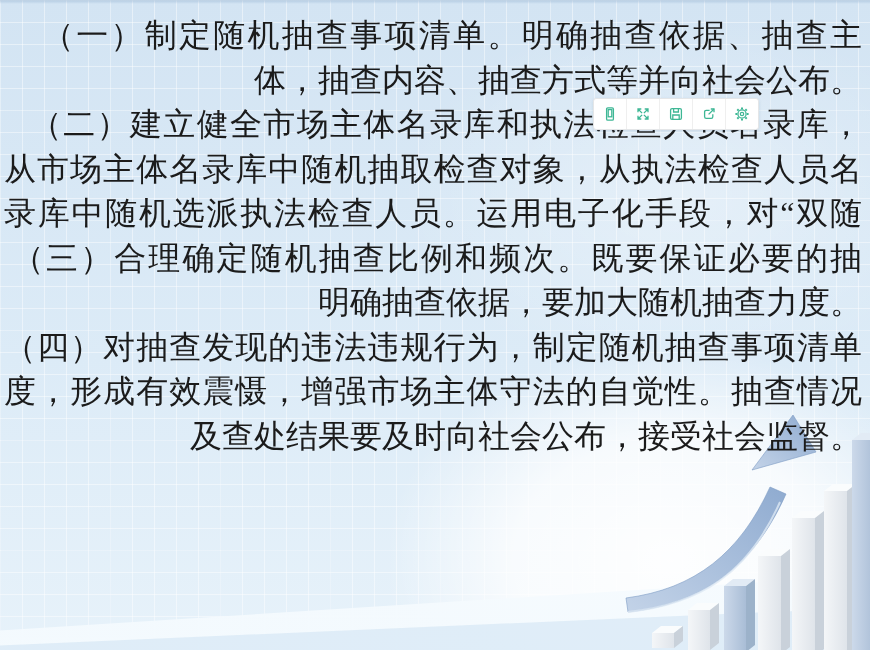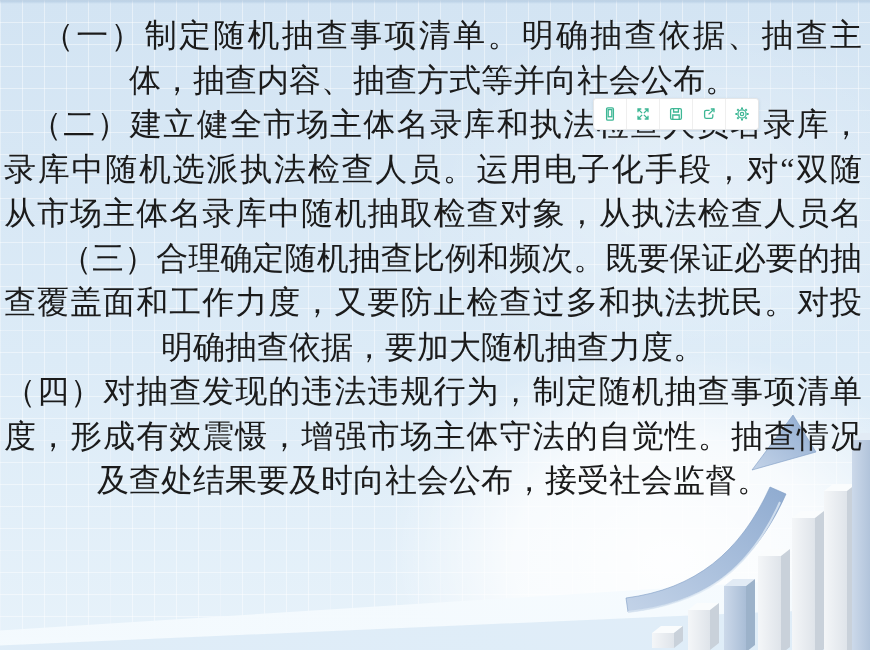--- a/index.html
+++ b/index.html
@@ -23,25 +23,25 @@
   .bottom-wedge{position:absolute;left:0;bottom:0;width:100%;height:100%;
     background:linear-gradient(180deg,rgba(255,255,255,.85),rgba(244,250,254,.95));
     clip-path:polygon(0 97%,100% 88.5%,100% 100%,0 100%);}
   .bottom-strip{position:absolute;left:0;bottom:0;width:100%;height:100%;
     background:rgba(205,226,243,.55);
     clip-path:polygon(0 99.3%,100% 93.5%,100% 100%,0 100%);}
 
   
   .textblock{position:absolute;left:4px;right:8px;top:13px;color:#1b1b1b;
     font-size:32px;line-height:44.5px;z-index:3;}
-  .line{text-align:center;}
+  .line{text-align:right;}
   .fill{text-align:justify;text-align-last:justify;text-justify:inter-character;}
   .ind1{padding-left:38px;}
   .ind2{padding-left:26px;}
-  .ind3{padding-left:8px;margin-left:48px;}
+  .ind3{padding-left:8px;}
 
   
   .toolbar{position:absolute;left:593px;top:98px;width:164px;height:30px;z-index:5;
     background:#ffffff;border:1px solid #e4e6e8;border-radius:3px;
     box-shadow:0 1px 3px rgba(80,110,140,.18);
     display:flex;align-items:stretch;}
   .tb-btn{flex:1;display:flex;align-items:center;justify-content:center;
     border:none;background:transparent;padding:0;margin:0;cursor:pointer;color:#3eb795;}
   .tb-btn + .tb-btn{border-left:1px solid #efefef;}
   .tb-btn svg{display:block;}
@@ -103,24 +103,23 @@
 
     <path d="M628 612 C 700 604 752 570 786 494 L 770 487 C 740 553 695 589 626 598 Z" fill="url(#gArrow)" stroke="#7e9cc4" stroke-width="0.6"></path>
     <polygon points="793,415 752,470 816,452" fill="url(#gArrow)" stroke="#7e9cc4" stroke-width="0.6"></polygon>
     <path d="M628 612 C 700 604 748 574 780 502" fill="none" stroke="#dde8f4" stroke-width="2" opacity="0.8"></path>
   </svg>
 
   <div class="textblock">
     <div class="line fill ind1">（一）制定随机抽查事项清单。明确抽查依据、抽查主</div>
     <div class="line">体，抽查内容、抽查方式等并向社会公布。</div>
     <div class="line fill ind2">（二）建立健全市场主体名录库和执法检查人员名录库，</div>
+    <div class="line fill">从市场主体名录库中随机抽取检查对象，从执法检查人员名</div>
     <div class="line fill">录库中随机选派执法检查人员。运用电子化手段，对“双随</div>
-    <div class="line fill">从市场主体名录库中随机抽取检查对象，从执法检查人员名</div>
     <div class="line fill ind3">（三）合理确定随机抽查比例和频次。既要保证必要的抽</div>
-    <div class="line fill">查覆盖面和工作力度，又要防止检查过多和执法扰民。对投</div>
     <div class="line">明确抽查依据，要加大随机抽查力度。</div>
     <div class="line fill">（四）对抽查发现的违法违规行为，制定随机抽查事项清单</div>
     <div class="line fill">度，形成有效震慑，增强市场主体守法的自觉性。抽查情况</div>
     <div class="line">及查处结果要及时向社会公布，接受社会监督。</div>
   </div>
 
   <div class="toolbar">
     <button class="tb-btn" title="mobile-view">
       <span>
         <svg width="16" height="16" viewBox="0 0 16 16" fill="none" stroke="#3eb795" stroke-width="1.3">

